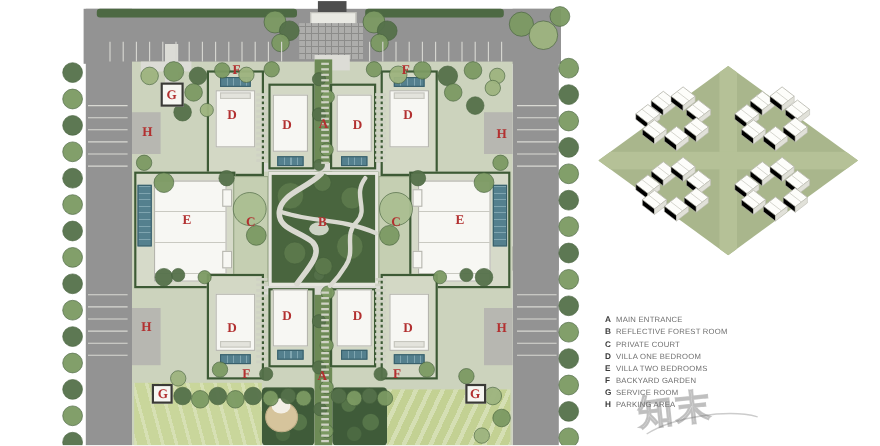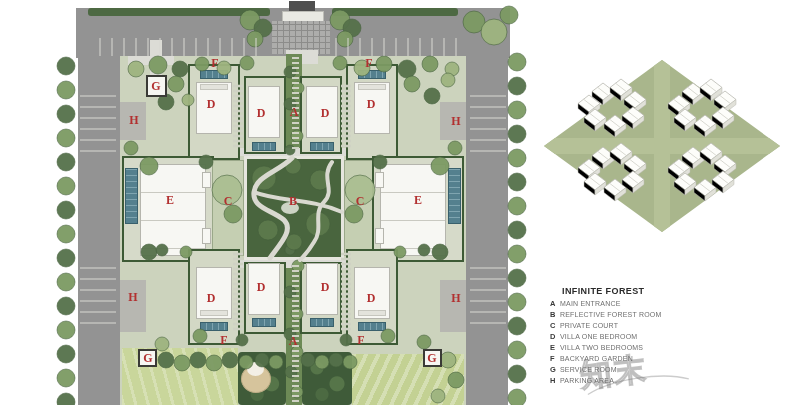--- a/index.html
+++ b/index.html
@@ -499,21 +499,20 @@
         <use href="#hs" x="149" y="109"></use>
         <use href="#hs" x="167" y="105"></use>
         <use href="#hs" x="181" y="117"></use>
         <use href="#hs" x="141" y="135"></use>
         <use href="#hs" x="161" y="141"></use>
         <use href="#hs" x="179" y="133"></use>
       </g>
   </svg>
 
   <div class="abs legend">
-    <div class="lg-t1">INFINITE FOREST</div>
     <div>
         <div class="lg-row">
           <span class="lg-key">A</span>
           <span class="lg-label">MAIN ENTRANCE</span>
         </div>
         <div class="lg-row">
           <span class="lg-key">B</span>
           <span class="lg-label">REFLECTIVE FOREST ROOM</span>
         </div>
         <div class="lg-row">

